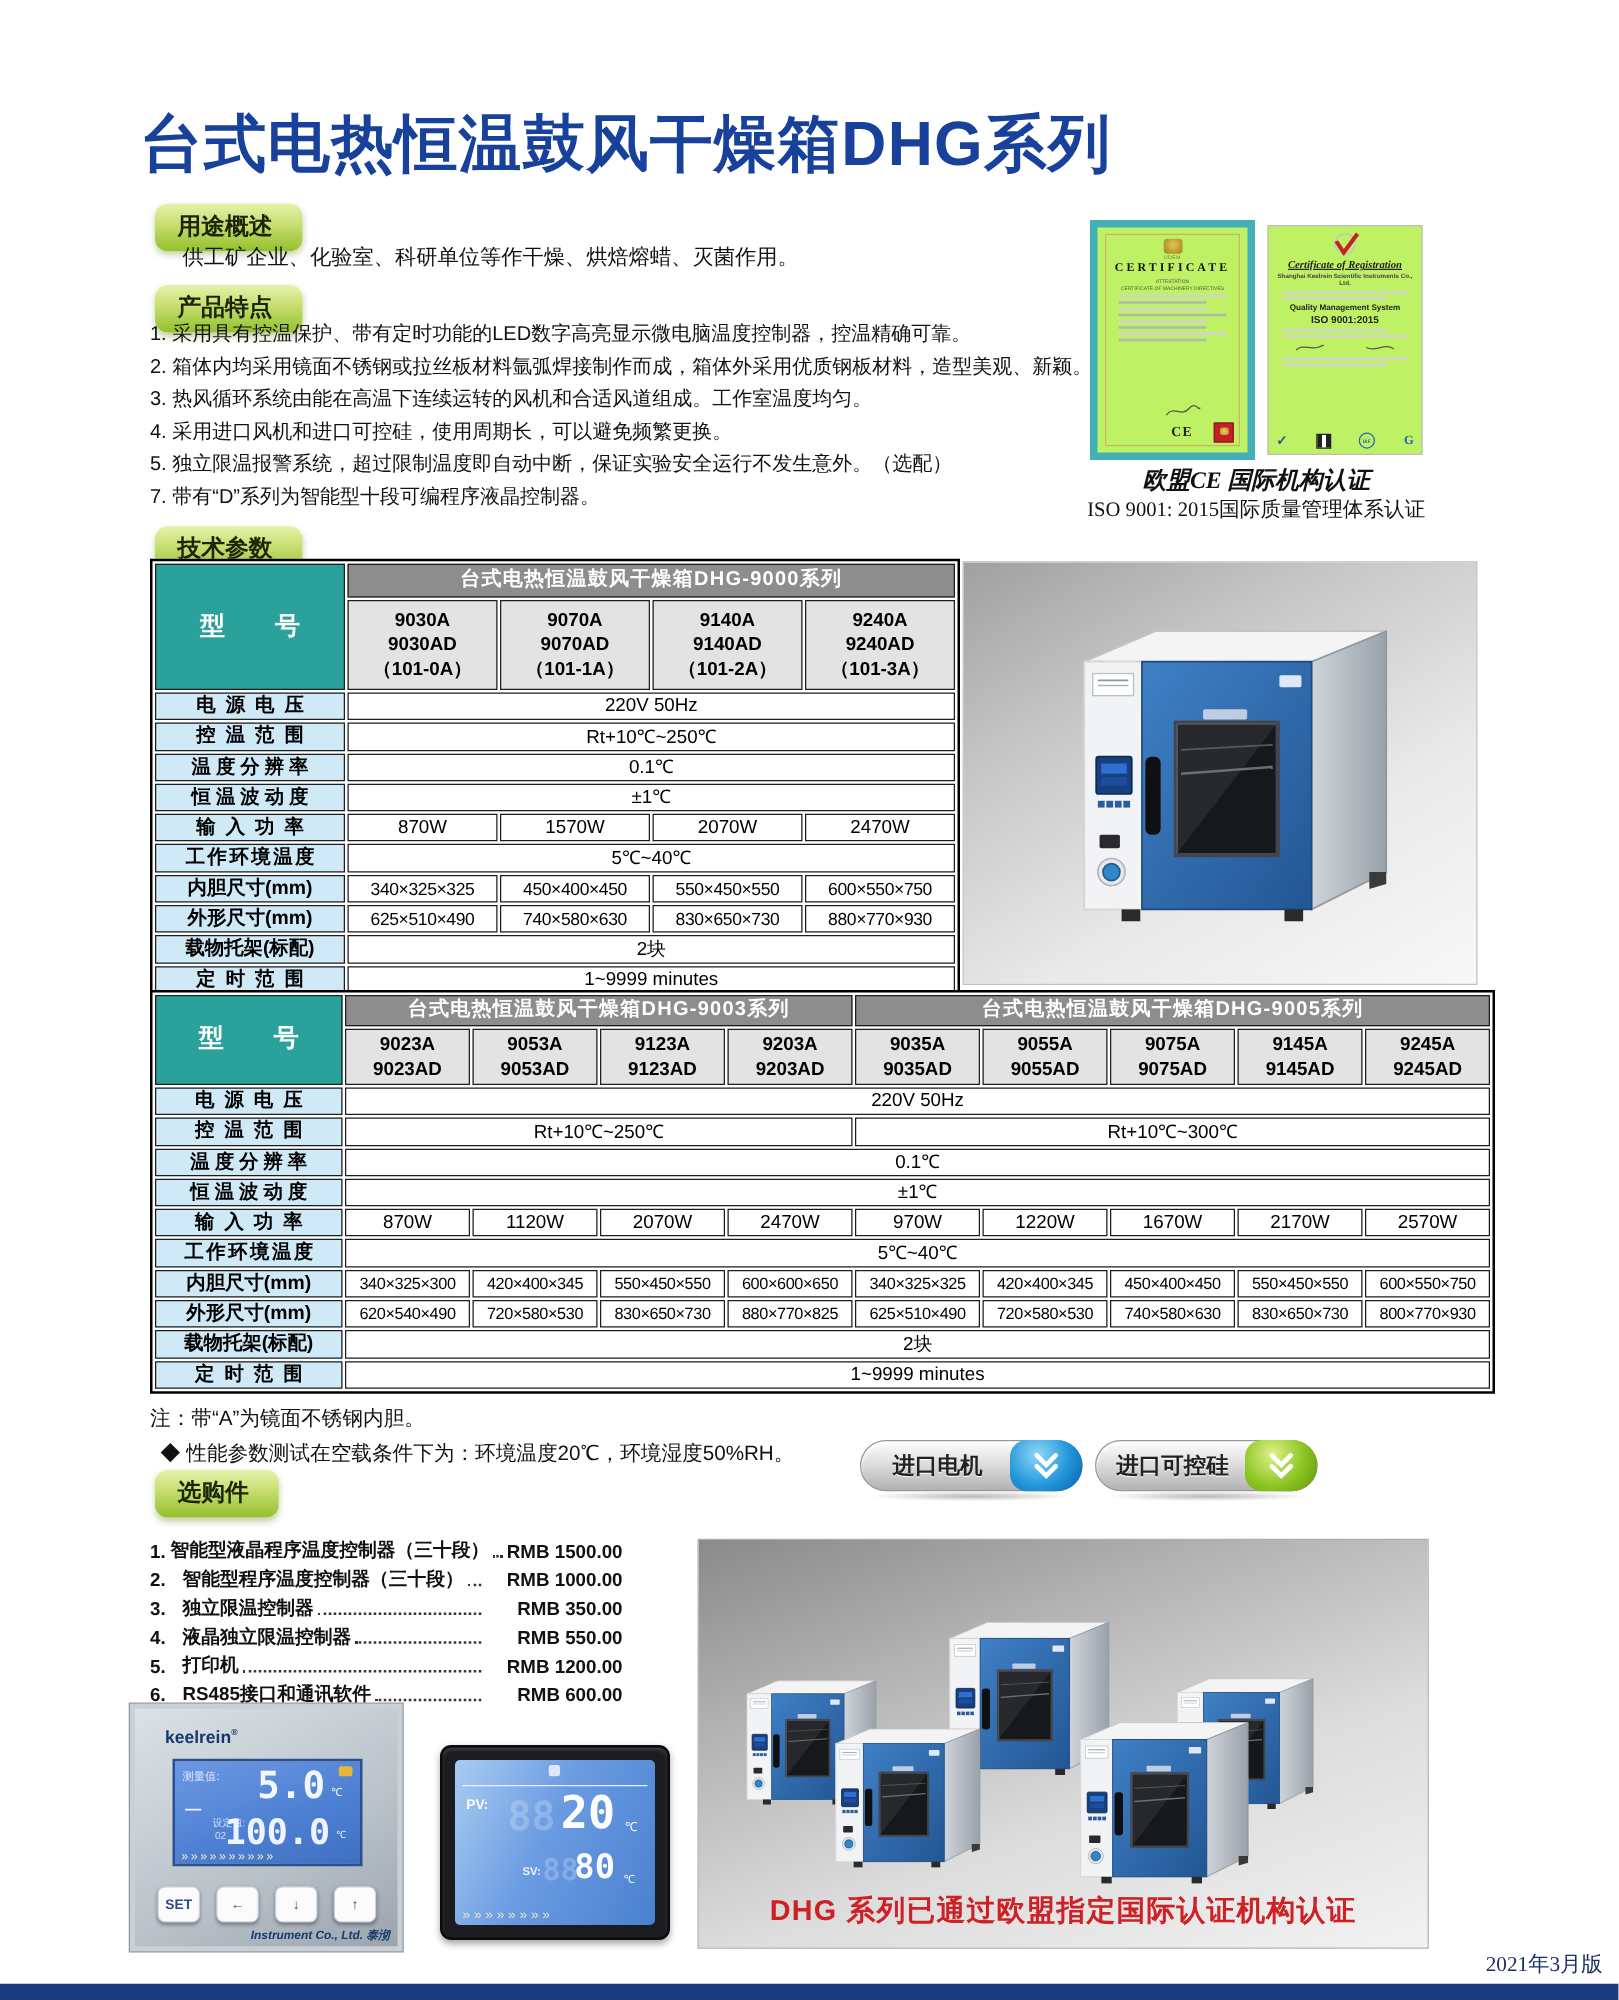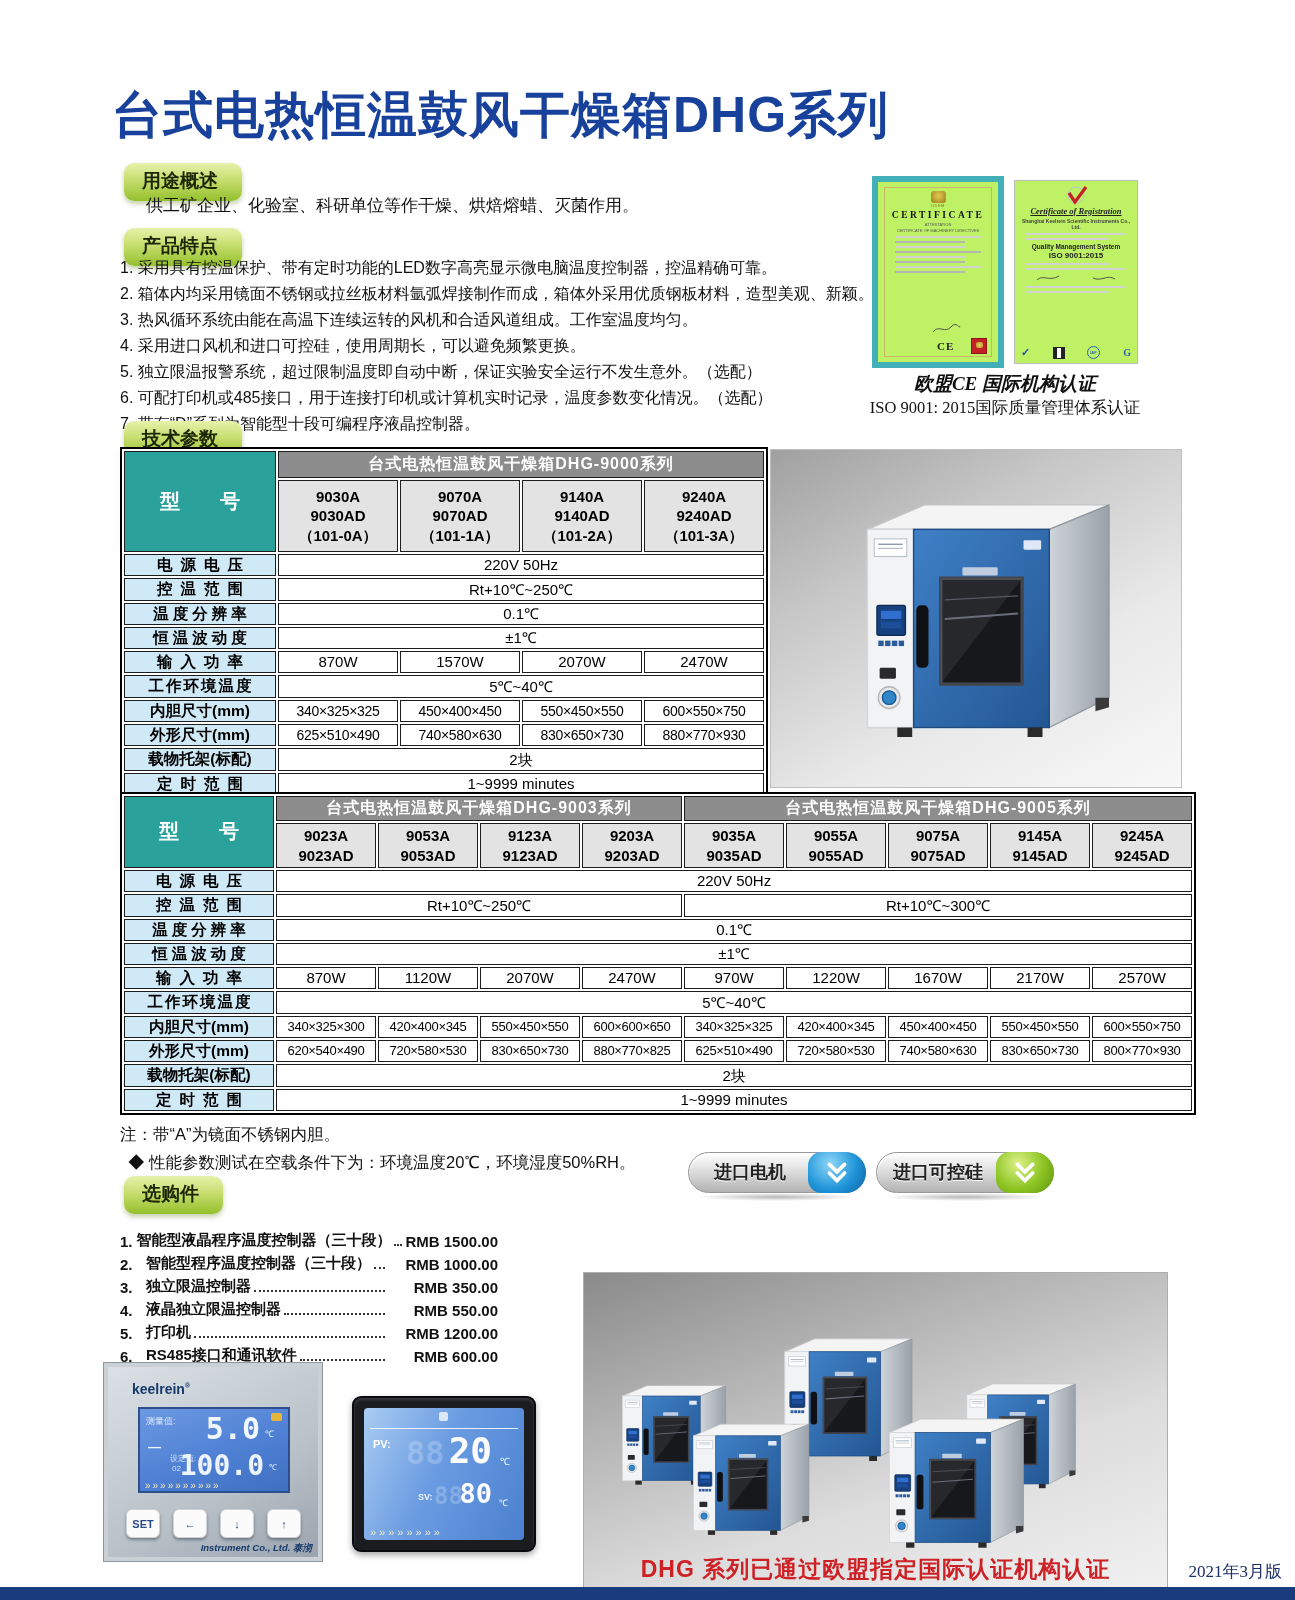--- a/index.html
+++ b/index.html
@@ -83,23 +83,23 @@
   #t2 { left:120px; top:792px; width:1058px; }
   #t1 tr.hr1 { height:27px; } #t1 tr.mr1 { height:72px; } #t1 tr.dr1 { height:21px; }
   #t2 tr.hr2 { height:25px; } #t2 tr.mr2 { height:45px; } #t2 tr.dr2 { height:22px; }
 
   
   .oven-panel { position:absolute; left:770px; top:449px; width:412px; height:339px;
       background:linear-gradient(150deg,#a0a0a0 0%,#c6c6c6 30%,#e9e9e9 65%,#f8f8f8 100%);
       border:1px solid #c0c0c0; }
   .oven-panel svg { position:absolute; left:72px; top:44px; }
 
-  #photo-panel { position:absolute; left:583px; top:1231px; width:585px; height:328px;
+  #photo-panel { position:absolute; left:558px; top:1231px; width:585px; height:328px;
       background:linear-gradient(160deg,#8a8a8a 0%,#b3b3b3 30%,#dcdcdc 62%,#f2f2f2 100%);
-      border:1px solid #aeaeae;margin-top:41px; }
+      border:1px solid #aeaeae; }
   #photo-panel svg { position:absolute; }
   .banner-text { position:absolute; left:0; right:0; bottom:14px; text-align:center;
       font-size:23px; font-weight:bold; color:#ce2126; letter-spacing:1px; }
 
   
   .note-line { position:absolute; font-size:16.5px; color:#111; white-space:nowrap; }
 
   
   .callout { position:absolute; width:178px; height:41px; }
   .co-body { position:absolute; inset:0; border-radius:21px;
@@ -233,21 +233,20 @@
   <div class="pill" style="left:124px;top:163px">用途概述</div>
   <div class="body-text" style="left:146px;top:194px">供工矿企业、化验室、科研单位等作干燥、烘焙熔蜡、灭菌作用。</div>
 
   <div class="pill" style="left:124px;top:228px">产品特点</div>
   <div class="feature-list">
     <div class="feature-item">1.  采用具有控温保护、带有定时功能的LED数字高亮显示微电脑温度控制器，控温精确可靠。</div>
     <div class="feature-item">2.  箱体内均采用镜面不锈钢或拉丝板材料氩弧焊接制作而成，箱体外采用优质钢板材料，造型美观、新颖。</div>
     <div class="feature-item">3.  热风循环系统由能在高温下连续运转的风机和合适风道组成。工作室温度均匀。</div>
     <div class="feature-item">4.  采用进口风机和进口可控硅，使用周期长，可以避免频繁更换。</div>
     <div class="feature-item">5.  独立限温报警系统，超过限制温度即自动中断，保证实验安全运行不发生意外。（选配）</div>
-    <div class="feature-item">6.  可配打印机或485接口，用于连接打印机或计算机实时记录，温度参数变化情况。（选配）</div>
     <div class="feature-item">7.  带有“D”系列为智能型十段可编程序液晶控制器。</div>
   </div>
 
   <div class="cert-card" id="cert1">
     <div class="inner">
       <div class="c1-crest"></div>
       <div class="c1-udem">UDEM</div>
       <div class="c1-title">CERTIFICATE</div>
       <div class="c1-sub">ATTESTATION
 CERTIFICATE OF MACHINERY DIRECTIVES</div>

